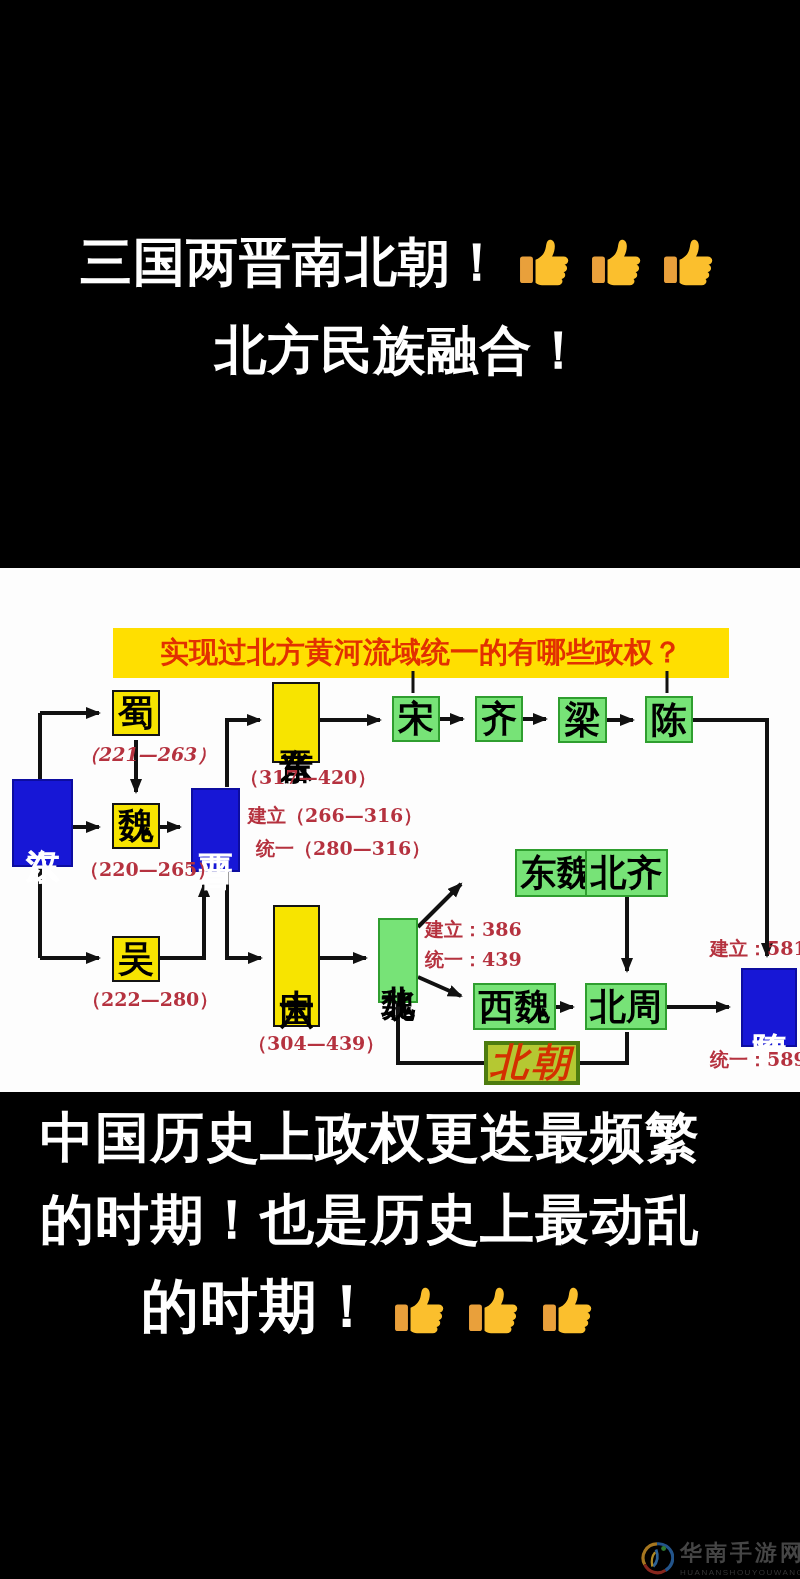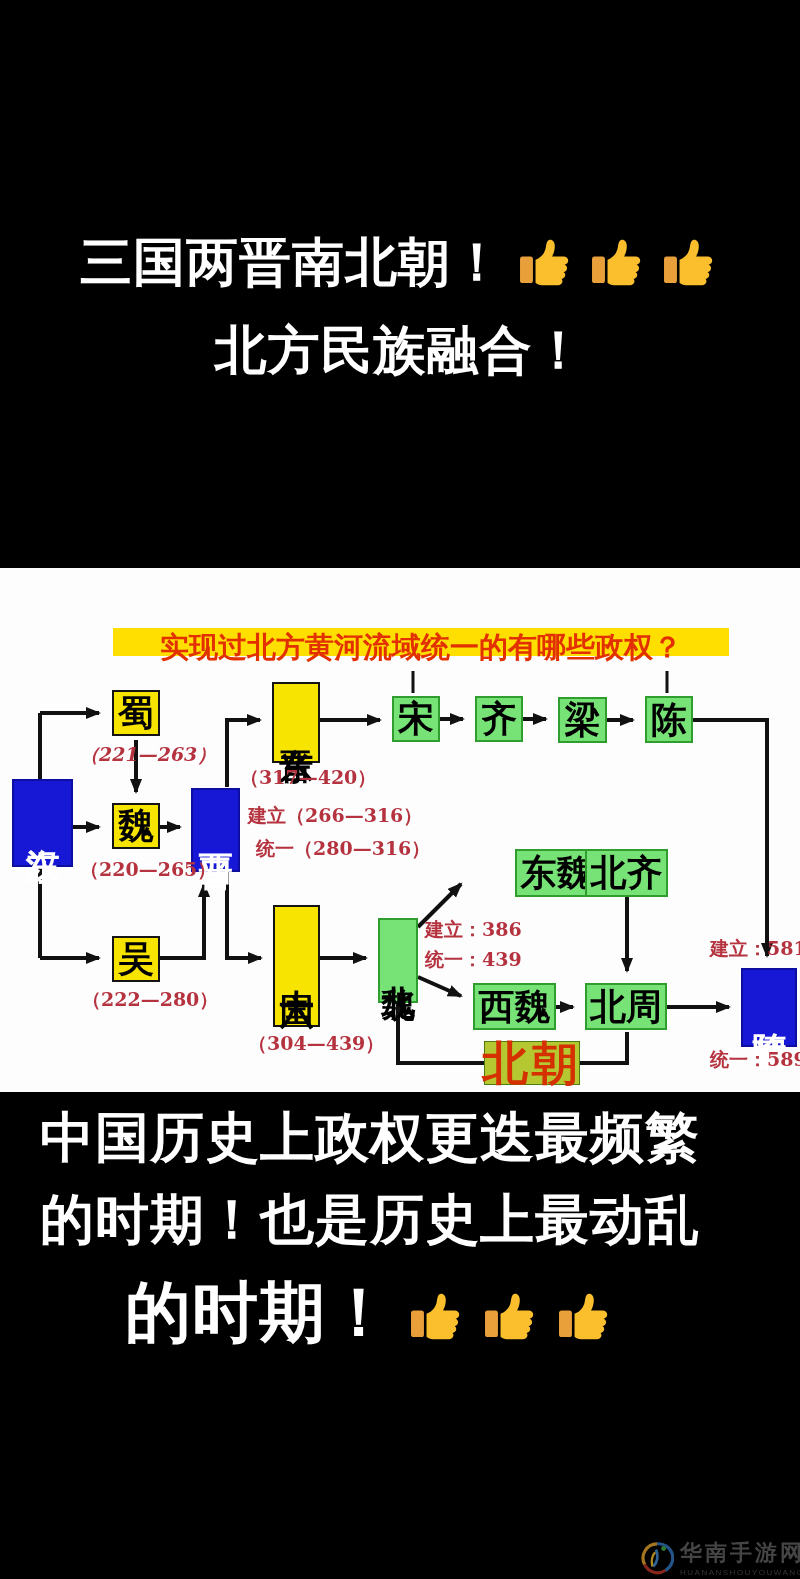--- a/index.html
+++ b/index.html
@@ -14,32 +14,32 @@
   .thumb{width:62px;height:62px;display:inline-block;}
   .thumb svg{width:100%;height:100%;}
   
   #section-banner{position:absolute;left:0;top:490px;width:800px;height:74px;background:#f7e400;
     border-bottom:4px solid #131313;display:flex;align-items:center;}
   #section-banner .redstrip{position:absolute;left:0;top:0;width:9px;height:100%;background:#e00000;}
   #section-banner .btext{margin-left:16px;color:#d41500;font-weight:900;font-size:44px;white-space:nowrap;}
   
   #white-section{position:absolute;left:0;top:568px;width:800px;height:524px;background:#fdfdfd;}
   #subsection-heading{position:absolute;left:54px;top:580px;color:#23219b;font-weight:900;font-size:38px;white-space:nowrap;}
-  #question-banner{position:absolute;left:113px;top:628px;width:616px;height:28px;background:#ffdf00;
-    display:flex;align-items:flex-start;justify-content:center;}
+  #question-banner{position:absolute;left:113px;top:628px;width:616px;height:50px;background:#ffdf00;
+    display:flex;align-items:center;justify-content:center;}
   #question-banner span{color:#e23000;font-weight:900;font-size:29px;white-space:nowrap;}
   
   #connectors{position:absolute;left:0;top:0;z-index:1;}
   .dbox{position:absolute;z-index:2;display:flex;align-items:center;justify-content:center;
     font-weight:900;font-size:36px;line-height:1.1;color:#000;box-sizing:border-box;white-space:nowrap;}
   .dbox.vert{writing-mode:vertical-rl;text-orientation:upright;letter-spacing:3px;font-size:34px;}
   .dbox.yellow{background:#f7e400;border:2px solid #141414;}
   .dbox.green{background:#77e377;border:2px solid #2f9e2f;}
   .dbox.blue{background:#1717d6;border:2px solid #0d0da0;color:#fff;}
-  .dbox.olive{background:#b5c832;border:1px solid #4d7c0f;color:#d43000;font-size:46px;letter-spacing:4px;}
+  .dbox.olive{background:#b5c832;border:4px solid #4d7c0f;color:#d43000;font-size:38px;letter-spacing:4px;font-style:italic;}
   .dlabel{position:absolute;z-index:2;color:#b5323f;font-weight:700;font-size:19px;
     font-family:"DejaVu Serif","Liberation Serif",serif;white-space:nowrap;display:flex;align-items:center;}
   
   .bottom-line{position:absolute;left:40px;color:#ffffff;font-weight:900;font-size:54px;letter-spacing:1px;white-space:nowrap;}
   #bottom-line1{top:1102px;}
   #bottom-line2{top:1184px;}
   #bottom-row3{position:absolute;left:0;top:1268px;width:740px;display:flex;align-items:center;justify-content:center;gap:12px;}
   
   #watermark{position:absolute;left:640px;top:1538px;display:flex;align-items:center;gap:6px;opacity:.9;}
   #wm-logo{width:34px;height:34px;opacity:.85;}
@@ -139,21 +139,21 @@
       <div class="dlabel" style="left: 248px; top: 1033px; width: 100px; height: 22px;">（304—439）</div>
       <div class="dlabel" style="left: 425px; top: 919px; width: 82px; height: 22px;">建立：386</div>
       <div class="dlabel" style="left: 425px; top: 949px; width: 82px; height: 22px;">统一：439</div>
       <div class="dlabel" style="left: 710px; top: 938px; width: 88px; height: 22px;">建立：581</div>
       <div class="dlabel" style="left: 710px; top: 1049px; width: 88px; height: 22px;">统一：589</div>
     </div>
 
   <div class="bottom-line" id="bottom-line1">中国历史上政权更迭最频繁</div>
   <div class="bottom-line" id="bottom-line2">的时期！也是历史上最动乱</div>
   <div id="bottom-row3">
-    <span class="title-text" style="font-size:66px;">的时期！</span>
+    <span class="title-text" style="font-size:58px;">的时期！</span>
     <span class="thumb"><svg viewBox="0 0 72 72" xmlns="http://www.w3.org/2000/svg">
           <path d="M10 33h9a3 3 0 0 1 3 3v25a3 3 0 0 1-3 3h-9a3 3 0 0 1-3-3V36a3 3 0 0 1 3-3z" fill="#e9a03b"></path>
           <path d="M25 61V37c7-3 11-8 12-15 .6-4 1.4-8.5 4.8-8.5 3.4 0 5.6 3 5.6 7.5 0 4.6-1.2 8.6-3.2 12h13.4c3.1 0 5.4 2.1 5.4 4.7 0 2.6-1.9 4.4-4.3 4.8 1.7.8 2.9 2.3 2.9 4.1 0 2.4-1.8 4.1-4 4.5 1.2.9 1.9 2.1 1.9 3.6 0 2.4-1.9 4.1-4.3 4.4.7.7 1.1 1.7 1.1 2.8 0 2.6-2.3 4.6-5.5 4.6H32.5c-3 0-5.6-1.4-7.5-3z" fill="#fbbf2d"></path>
         </svg></span>
     <span class="thumb"><svg viewBox="0 0 72 72" xmlns="http://www.w3.org/2000/svg">
           <path d="M10 33h9a3 3 0 0 1 3 3v25a3 3 0 0 1-3 3h-9a3 3 0 0 1-3-3V36a3 3 0 0 1 3-3z" fill="#e9a03b"></path>
           <path d="M25 61V37c7-3 11-8 12-15 .6-4 1.4-8.5 4.8-8.5 3.4 0 5.6 3 5.6 7.5 0 4.6-1.2 8.6-3.2 12h13.4c3.1 0 5.4 2.1 5.4 4.7 0 2.6-1.9 4.4-4.3 4.8 1.7.8 2.9 2.3 2.9 4.1 0 2.4-1.8 4.1-4 4.5 1.2.9 1.9 2.1 1.9 3.6 0 2.4-1.9 4.1-4.3 4.4.7.7 1.1 1.7 1.1 2.8 0 2.6-2.3 4.6-5.5 4.6H32.5c-3 0-5.6-1.4-7.5-3z" fill="#fbbf2d"></path>
         </svg></span>
     <span class="thumb"><svg viewBox="0 0 72 72" xmlns="http://www.w3.org/2000/svg">
           <path d="M10 33h9a3 3 0 0 1 3 3v25a3 3 0 0 1-3 3h-9a3 3 0 0 1-3-3V36a3 3 0 0 1 3-3z" fill="#e9a03b"></path>

